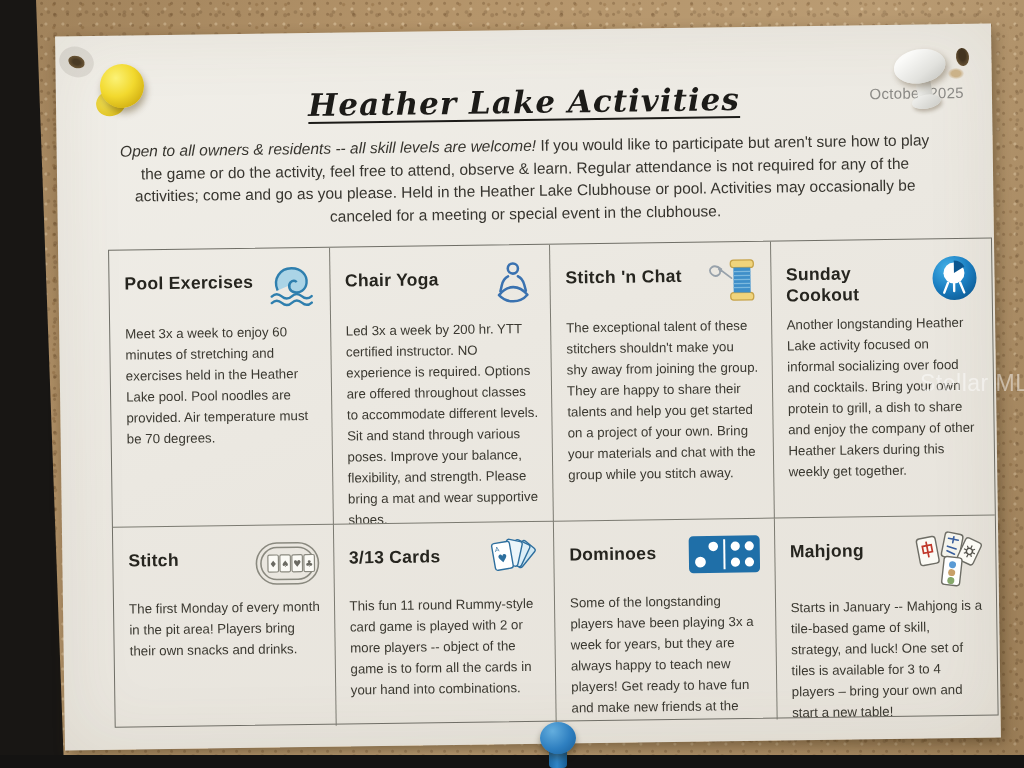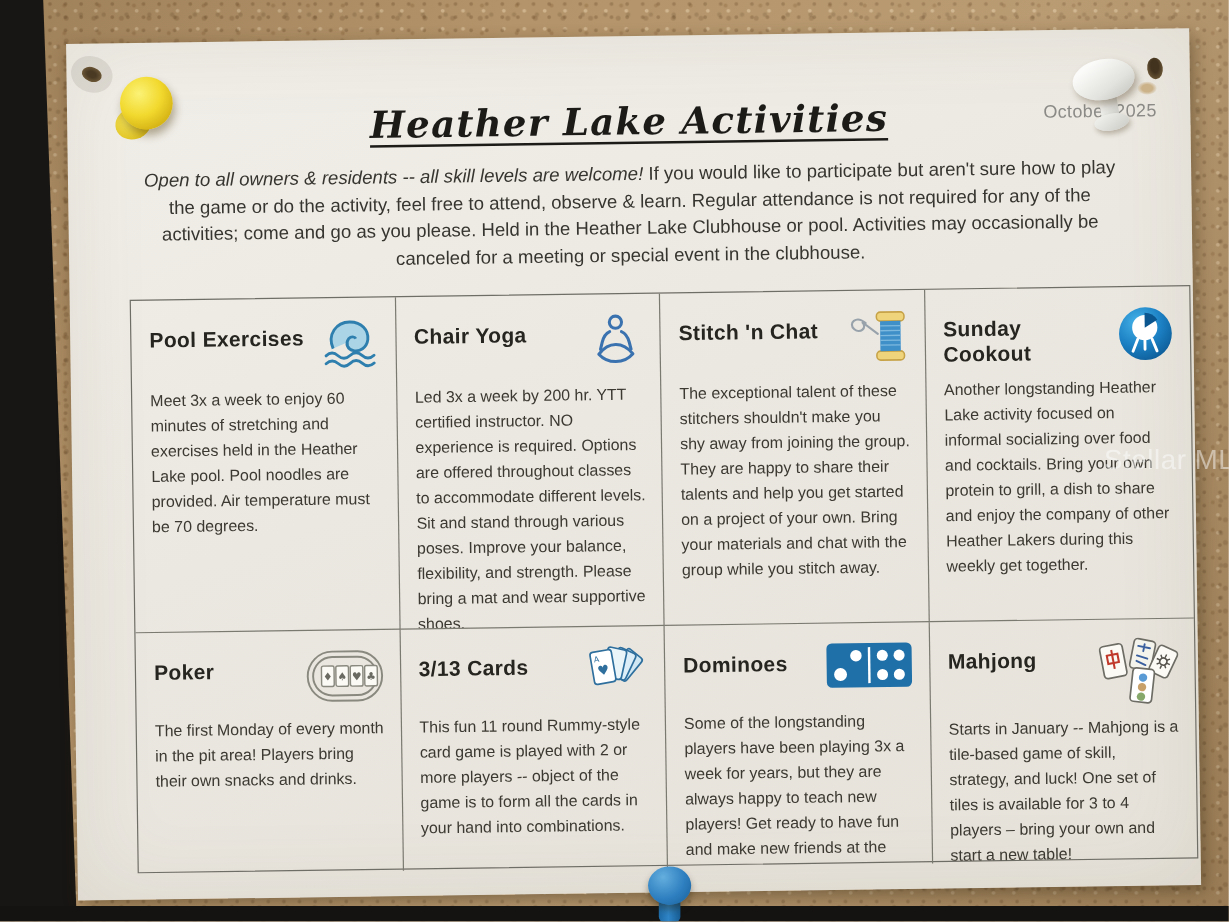--- a/index.html
+++ b/index.html
@@ -168,21 +168,21 @@
             <circle cx="23.5" cy="19" r="10.5" fill="#ffffff"></circle>
             <path d="M23.5 19 L34 12.5 A12.5 12.5 0 0 0 23.5 6.5 z" fill="#0b568f"></path>
             <path d="M17.5 28.5 l-4 10 M29.5 28.5 l4 10 M23.5 29.5 v7.5" stroke="#ffffff" stroke-width="2.4" stroke-linecap="round"></path>
           </svg>
         </div>
         <p class="cell-body">Another longstanding Heather Lake activity focused on informal socializing over food and cocktails. Bring your own protein to grill, a dish to share and enjoy the company of other Heather Lakers during this weekly get together.</p>
       </div>
 
       <div class="cell row2">
         <div class="cell-head">
-          <div class="cell-title">Poker</div>
+          <div class="cell-title">Stitch</div>
           <svg class="cell-icon" width="66" height="46" viewBox="0 0 66 46">
             <g fill="none" stroke="#8a897f" stroke-width="1.6">
               <rect x="2" y="2.5" width="62" height="41" rx="20.5"></rect>
               <rect x="6.5" y="7" width="53" height="32" rx="16"></rect>
             </g>
             <g fill="#fbfaf5" stroke="#8a897f" stroke-width="1.2">
               <rect x="13.5" y="14.5" width="10.5" height="17" rx="1.5"></rect>
               <rect x="25.5" y="14.5" width="10.5" height="17" rx="1.5"></rect>
               <rect x="37.5" y="14.5" width="10.5" height="17" rx="1.5"></rect>
               <rect x="49.5" y="14.5" width="10.5" height="17" rx="1.5"></rect>

